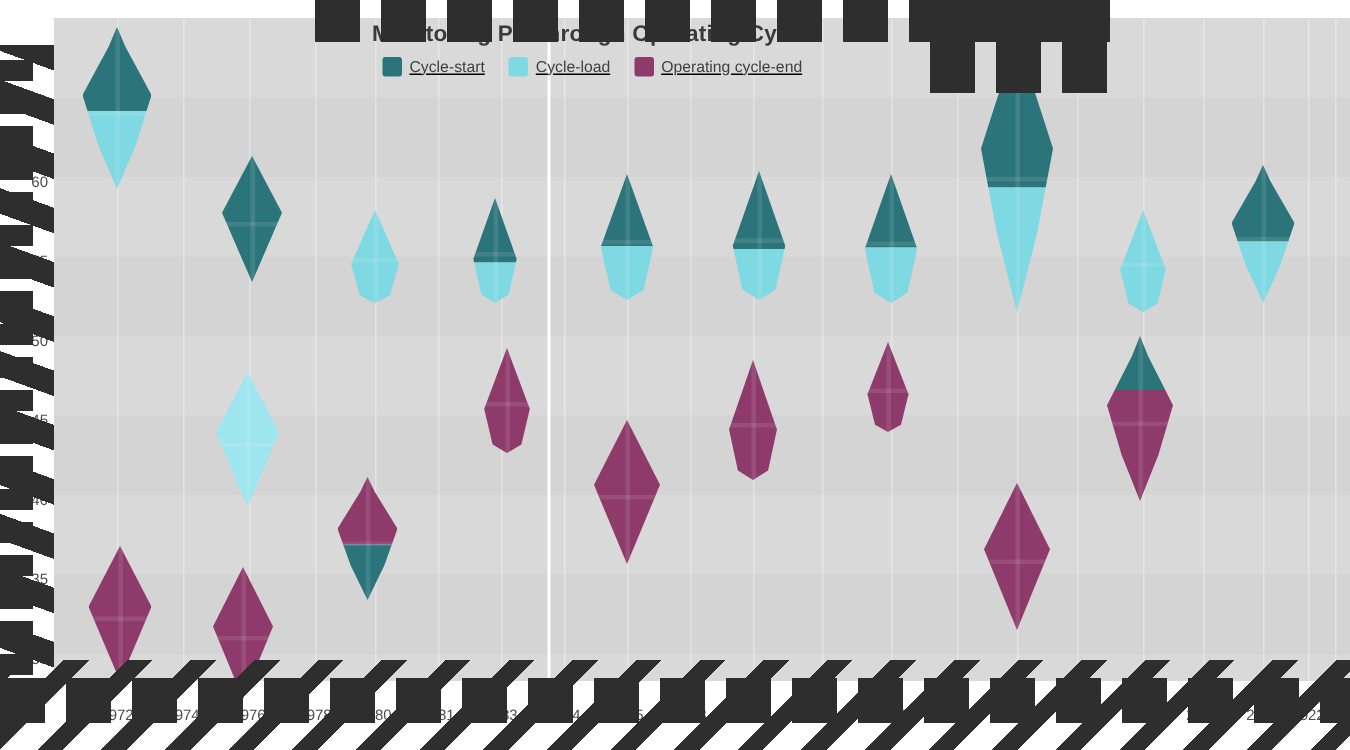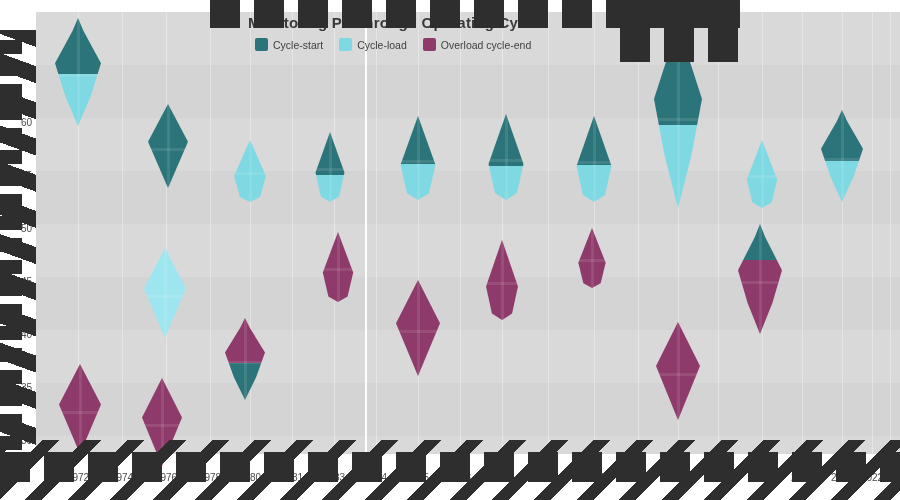--- a/index.html
+++ b/index.html
@@ -62,21 +62,21 @@
     letter-spacing:.2px;
   }
   .legend {
     position:absolute;
     left:45px; top:38px;
     display:flex;
     gap:16px;
     align-items:center;
     white-space:nowrap;
   }
-  .legend-item { display:flex; align-items:center; gap:5px; }
+  .legend-item { display:flex; align-items:center; gap:5px;text-decoration:underline; }
   .legend-swatch { width:13px; height:13px; border-radius:2px; display:block; }
   .legend-label { font-size:10.5px; color:#3f3f3f; }
 
   
   .glitch { position:absolute; background:#2e2e2e; z-index:21; pointer-events:none; }
 
   
   .ylabels {
     position:absolute; left:0; top:12px; bottom:46px; width:36px;
     z-index:15;
@@ -304,21 +304,21 @@
         <div class="legend-item">
           <span class="legend-swatch" style="background: rgb(43, 116, 121);"></span>
           <span class="legend-label">Cycle-start</span>
         </div>
         <div class="legend-item">
           <span class="legend-swatch" style="background: rgb(127, 217, 226);"></span>
           <span class="legend-label">Cycle-load</span>
         </div>
         <div class="legend-item">
           <span class="legend-swatch" style="background: rgb(142, 58, 107);"></span>
-          <span class="legend-label">Overload cycle-end</span>
+          <span class="legend-label">Operating cycle-end</span>
         </div>
       </div>
   </div>
 
   <div id="glitch-layer">
       <div class="glitch" style="left: 210px; top: 0px; width: 530px; height: 28px; mask-image: repeating-linear-gradient(90deg, rgb(0, 0, 0) 0px, rgb(0, 0, 0) 30px, transparent 30px, transparent 44px);"></div>
       <div class="glitch" style="left: 0px; top: 40px; width: 22px; height: 440px; mask-image: repeating-linear-gradient(rgb(0, 0, 0) 0px, rgb(0, 0, 0) 14px, transparent 14px, transparent 22px);"></div>
       <div class="glitch" style="left: 0px; top: 452px; width: 900px; height: 30px; mask-image: repeating-linear-gradient(90deg, rgb(0, 0, 0) 0px, rgb(0, 0, 0) 30px, transparent 30px, transparent 44px);"></div>
       <div class="glitch" style="left: 620px; top: 0px; width: 120px; height: 62px; mask-image: repeating-linear-gradient(90deg, rgb(0, 0, 0) 0px, rgb(0, 0, 0) 30px, transparent 30px, transparent 44px);"></div>
       <div class="glitch" style="left: 0px; top: 440px; width: 900px; height: 60px; mask-image: repeating-linear-gradient(135deg, rgb(0, 0, 0) 0px, rgb(0, 0, 0) 12px, transparent 12px, transparent 30px);"></div>

